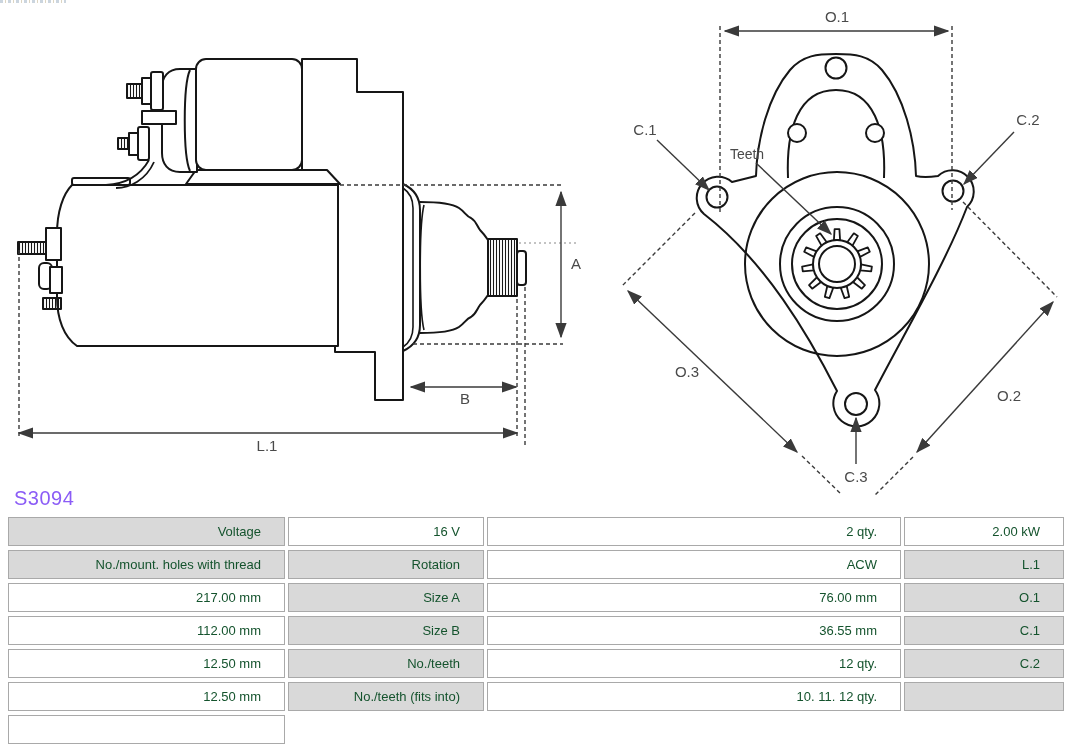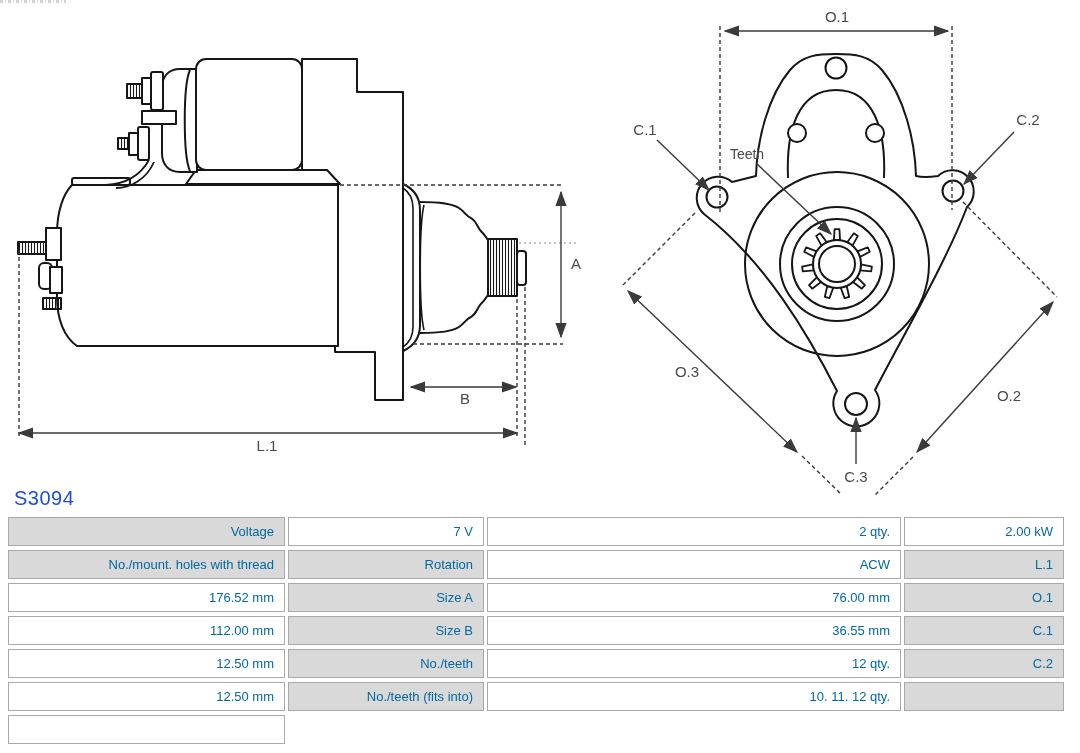--- a/index.html
+++ b/index.html
@@ -8,30 +8,30 @@
     font-family:"Liberation Sans", sans-serif;overflow:hidden;
   }
   .artifact-strip{
     position:absolute;left:0;top:0;width:66px;height:3px;
     background:repeating-linear-gradient(90deg,#b5c3d1 0 3px,#ffffff 3px 5px,#cfc4a8 5px 6px,#ffffff 6px 8px);
     opacity:.7;
   }
   .drawing-area{position:absolute;left:0;top:0;width:1080px;height:500px;}
   .part-number{
     position:absolute;left:14px;top:487px;font-size:20px;line-height:22px;
-    color:#1d4ed8;letter-spacing:.5px;
+    color:#8b5cf6;letter-spacing:.5px;
   }
   .spec-table{
     position:absolute;left:8px;top:517px;
     display:grid;grid-template-columns:277px 196px 414px 160px;gap:4px 3px;
   }
   .cell{
     height:29px;box-sizing:border-box;border:1px solid #a9a9a9;
     display:flex;align-items:center;justify-content:flex-end;
-    padding-right:10px;font-size:13px;color:#0369a1;white-space:nowrap;overflow:hidden;
+    padding-right:23px;font-size:13px;color:#14532d;white-space:nowrap;overflow:hidden;
   }
   .cell.lbl{background:#d9d9d9;}
   .cell.val{background:#ffffff;}
   svg text{font-family:"Liberation Sans", sans-serif;font-size:15px;fill:#4a4a4a;}
   svg text.small{font-size:14px;}
 </style>
 </head>
 <body>
 
 <div class="artifact-strip"></div>
@@ -174,30 +174,30 @@
   <text x="687" y="377" text-anchor="middle">O.3</text>
   <text x="1009" y="401" text-anchor="middle">O.2</text>
   <text x="856" y="482" text-anchor="middle">C.3</text>
 </svg>
 </div>
 
 <div class="part-number">S3094</div>
 
 <div class="spec-table">
   <div class="cell lbl">Voltage</div>
-  <div class="cell val">7 V</div>
+  <div class="cell val">16 V</div>
   <div class="cell val">2 qty.</div>
 
   <div class="cell val">2.00 kW</div>
   <div class="cell lbl">No./mount. holes with thread</div>
 
   <div class="cell lbl">Rotation</div>
   <div class="cell val">ACW</div>
   <div class="cell lbl">L.1</div>
-  <div class="cell val">176.52 mm</div>
+  <div class="cell val">217.00 mm</div>
 
   <div class="cell lbl">Size A</div>
   <div class="cell val">76.00 mm</div>
   <div class="cell lbl">O.1</div>
   <div class="cell val">112.00 mm</div>
 
   <div class="cell lbl">Size B</div>
   <div class="cell val">36.55 mm</div>
   <div class="cell lbl">C.1</div>
   <div class="cell val">12.50 mm</div>

